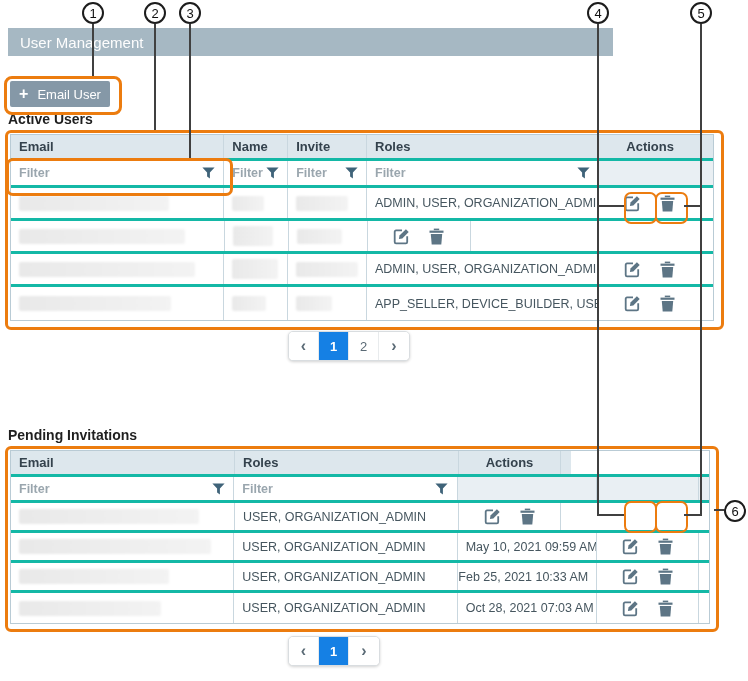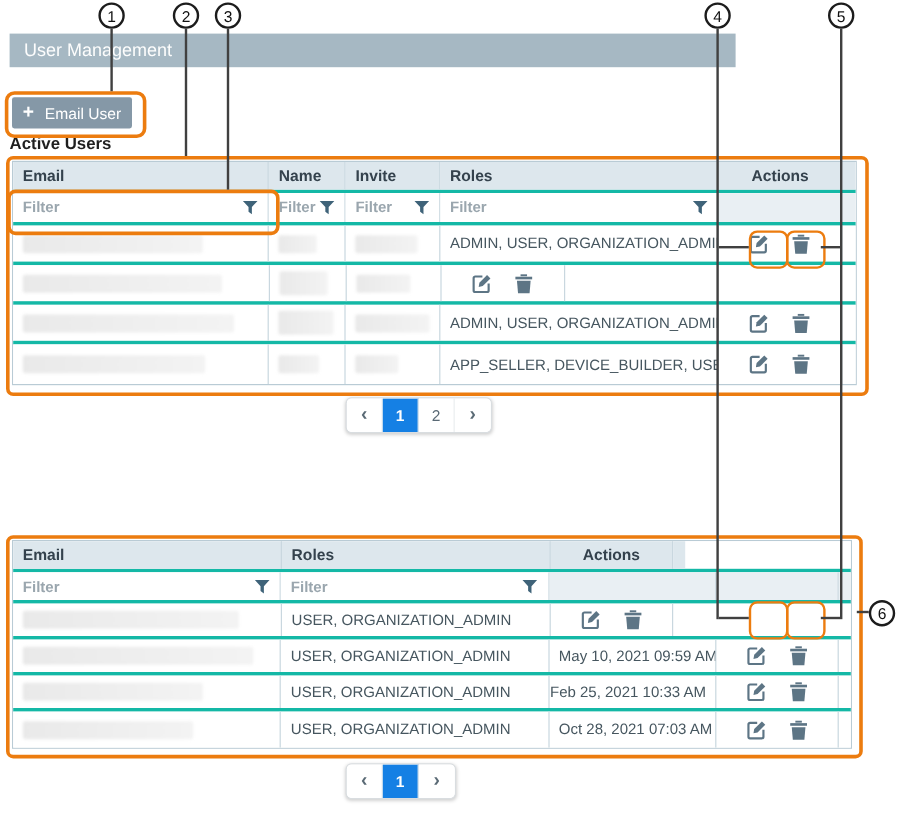--- a/index.html
+++ b/index.html
@@ -261,20 +261,21 @@
     <button class="page-btn">
         <span class="chev">‹</span>
       </button>
     <button class="page-btn active">1</button>
     <button class="page-btn">2</button>
     <button class="page-btn">
         <span class="chev">›</span>
       </button>
   </div>
 
+  <div class="abs section-heading" style="left:8px;top:427px;">Pending Invitations</div>
 
   <div class="dtable" style="left:10px;top:450px;width:700px;">
 
     <div class="trow hdr" style="height:26px;">
       <div class="cell" style="width:224px;">
           <span>Email</span>
         </div>
       <div class="cell" style="width:224px;">
           <span>Roles</span>
         </div>

